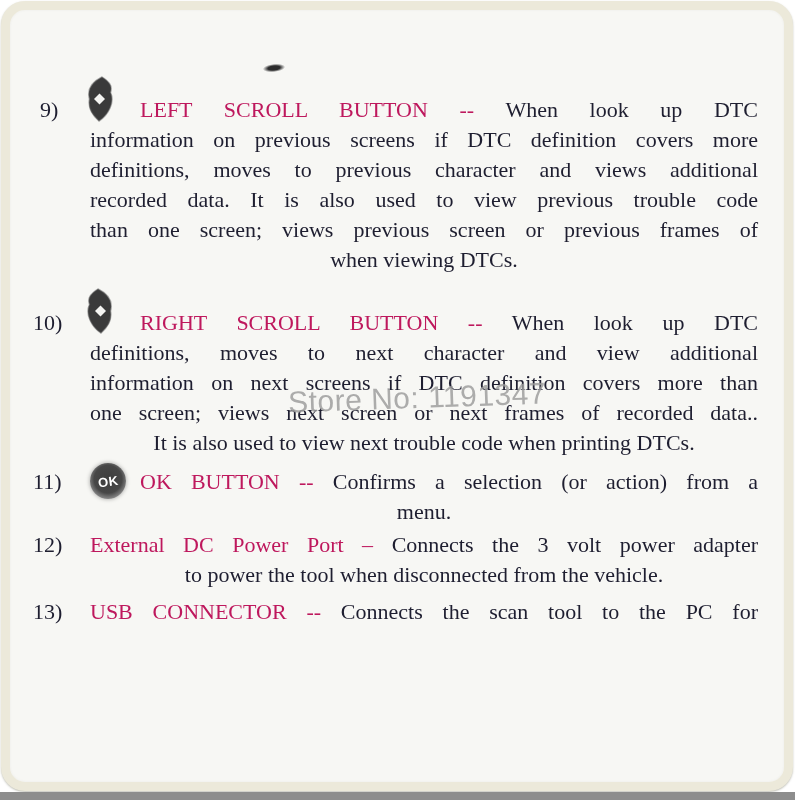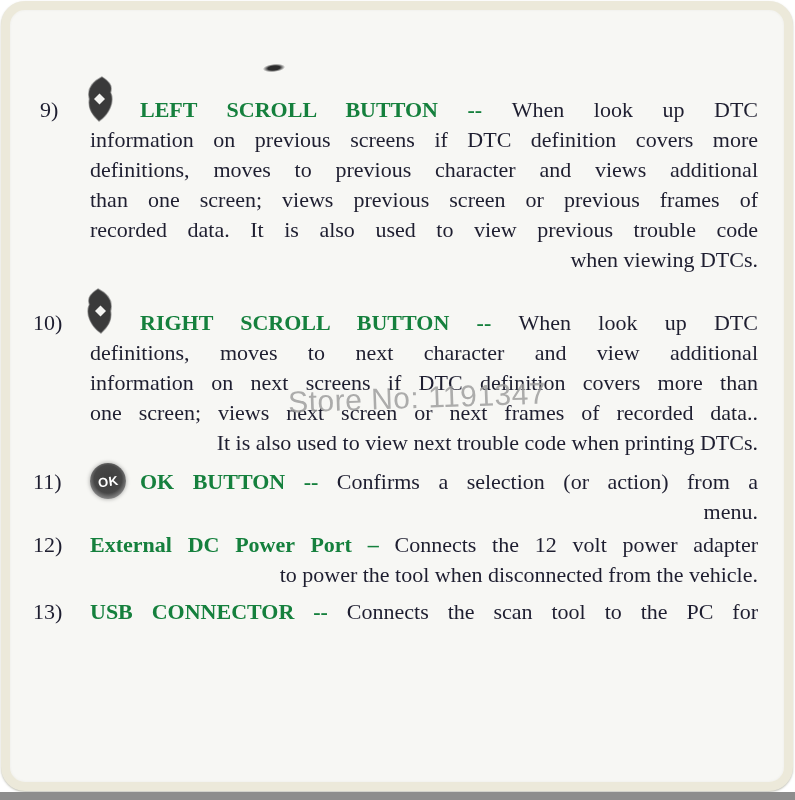--- a/index.html
+++ b/index.html
@@ -31,23 +31,23 @@
     position:absolute; left:90px; width:668px;
     font-size:22px; line-height:30px; color:#1e1e30;
   }
   .item .num {
     position:absolute; left:-57px; top:0; width:52px;
     text-align:left; white-space:nowrap;
   }
   #item9 .num { left:-50px; }
   .line { min-height:30px; }
   .line.just { text-align:justify; text-align-last:justify; }
-  .line.last { text-align:right; }
+  .line.last { text-align:center; }
   .has-icon .line.first { padding-left:50px; }
-  .line b { font-weight:bold; color:#15803d; }
+  .line b { font-weight:normal; color:#be185d; }
 
   .scroll-icon { position:absolute; width:30px; height:46px; }
   #icon-left-scroll  { left:86px; top:76px; }
   #icon-right-scroll { left:84px; top:288px; transform:scaleX(-1); }
 
   .ok-icon {
     position:absolute; left:90px; top:463px; width:36px; height:36px;
     border-radius:50%;
     background:radial-gradient(circle at 50% 45%, #3e3e3e 0%, #474747 52%, #8f8f8f 76%, #cfcfcf 94%);
     box-shadow:0 0 4px rgba(0,0,0,.35);
@@ -94,40 +94,40 @@
 
   <div class="ok-icon">
     <span>OK</span>
   </div>
 
   <div class="item has-icon" id="item9" style="top:95px">
       <span class="num">9)</span>
       <div class="line just first"><b>LEFT SCROLL BUTTON -- </b><span>When look up DTC</span></div>
       <div class="line just"><span>information on previous screens if DTC definition covers more</span></div>
       <div class="line just"><span>definitions, moves to previous character and views additional</span></div>
+      <div class="line just"><span>recorded data. It is also used to view previous trouble code</span></div>
       <div class="line just"><span>than one screen; views previous screen or previous frames of</span></div>
-      <div class="line just"><span>recorded data. It is also used to view previous trouble code</span></div>
       <div class="line last"><span>when viewing DTCs.</span></div>
     </div>
   <div class="item has-icon" id="item10" style="top:308px">
       <span class="num">10)</span>
       <div class="line just first"><b>RIGHT SCROLL BUTTON -- </b><span>When look up DTC</span></div>
       <div class="line just"><span>definitions, moves to next character and view additional</span></div>
       <div class="line just"><span>information on next screens if DTC definition covers more than</span></div>
       <div class="line just"><span>one screen; views next screen or next frames of recorded data..</span></div>
       <div class="line last"><span>It is also used to view next trouble code when printing DTCs.</span></div>
     </div>
   <div class="item has-icon" id="item11" style="top:467px">
       <span class="num">11)</span>
       <div class="line just first"><b>OK BUTTON -- </b><span>Confirms a selection (or action) from a</span></div>
       <div class="line last"><span>menu.</span></div>
     </div>
   <div class="item" id="item12" style="top:530px">
       <span class="num">12)</span>
-      <div class="line just first"><b>External DC Power Port – </b><span>Connects the 12 volt power adapter</span></div>
+      <div class="line just first"><b>External DC Power Port – </b><span>Connects the 3 volt power adapter</span></div>
       <div class="line last"><span>to power the tool when disconnected from the vehicle.</span></div>
     </div>
   <div class="item" id="item13" style="top:597px">
       <span class="num">13)</span>
       <div class="line just first"><b>USB CONNECTOR -- </b><span>Connects the scan tool to the PC for</span></div>
     </div>
 
   <div class="watermark">Store No: 1191347</div>
 
 </div>

